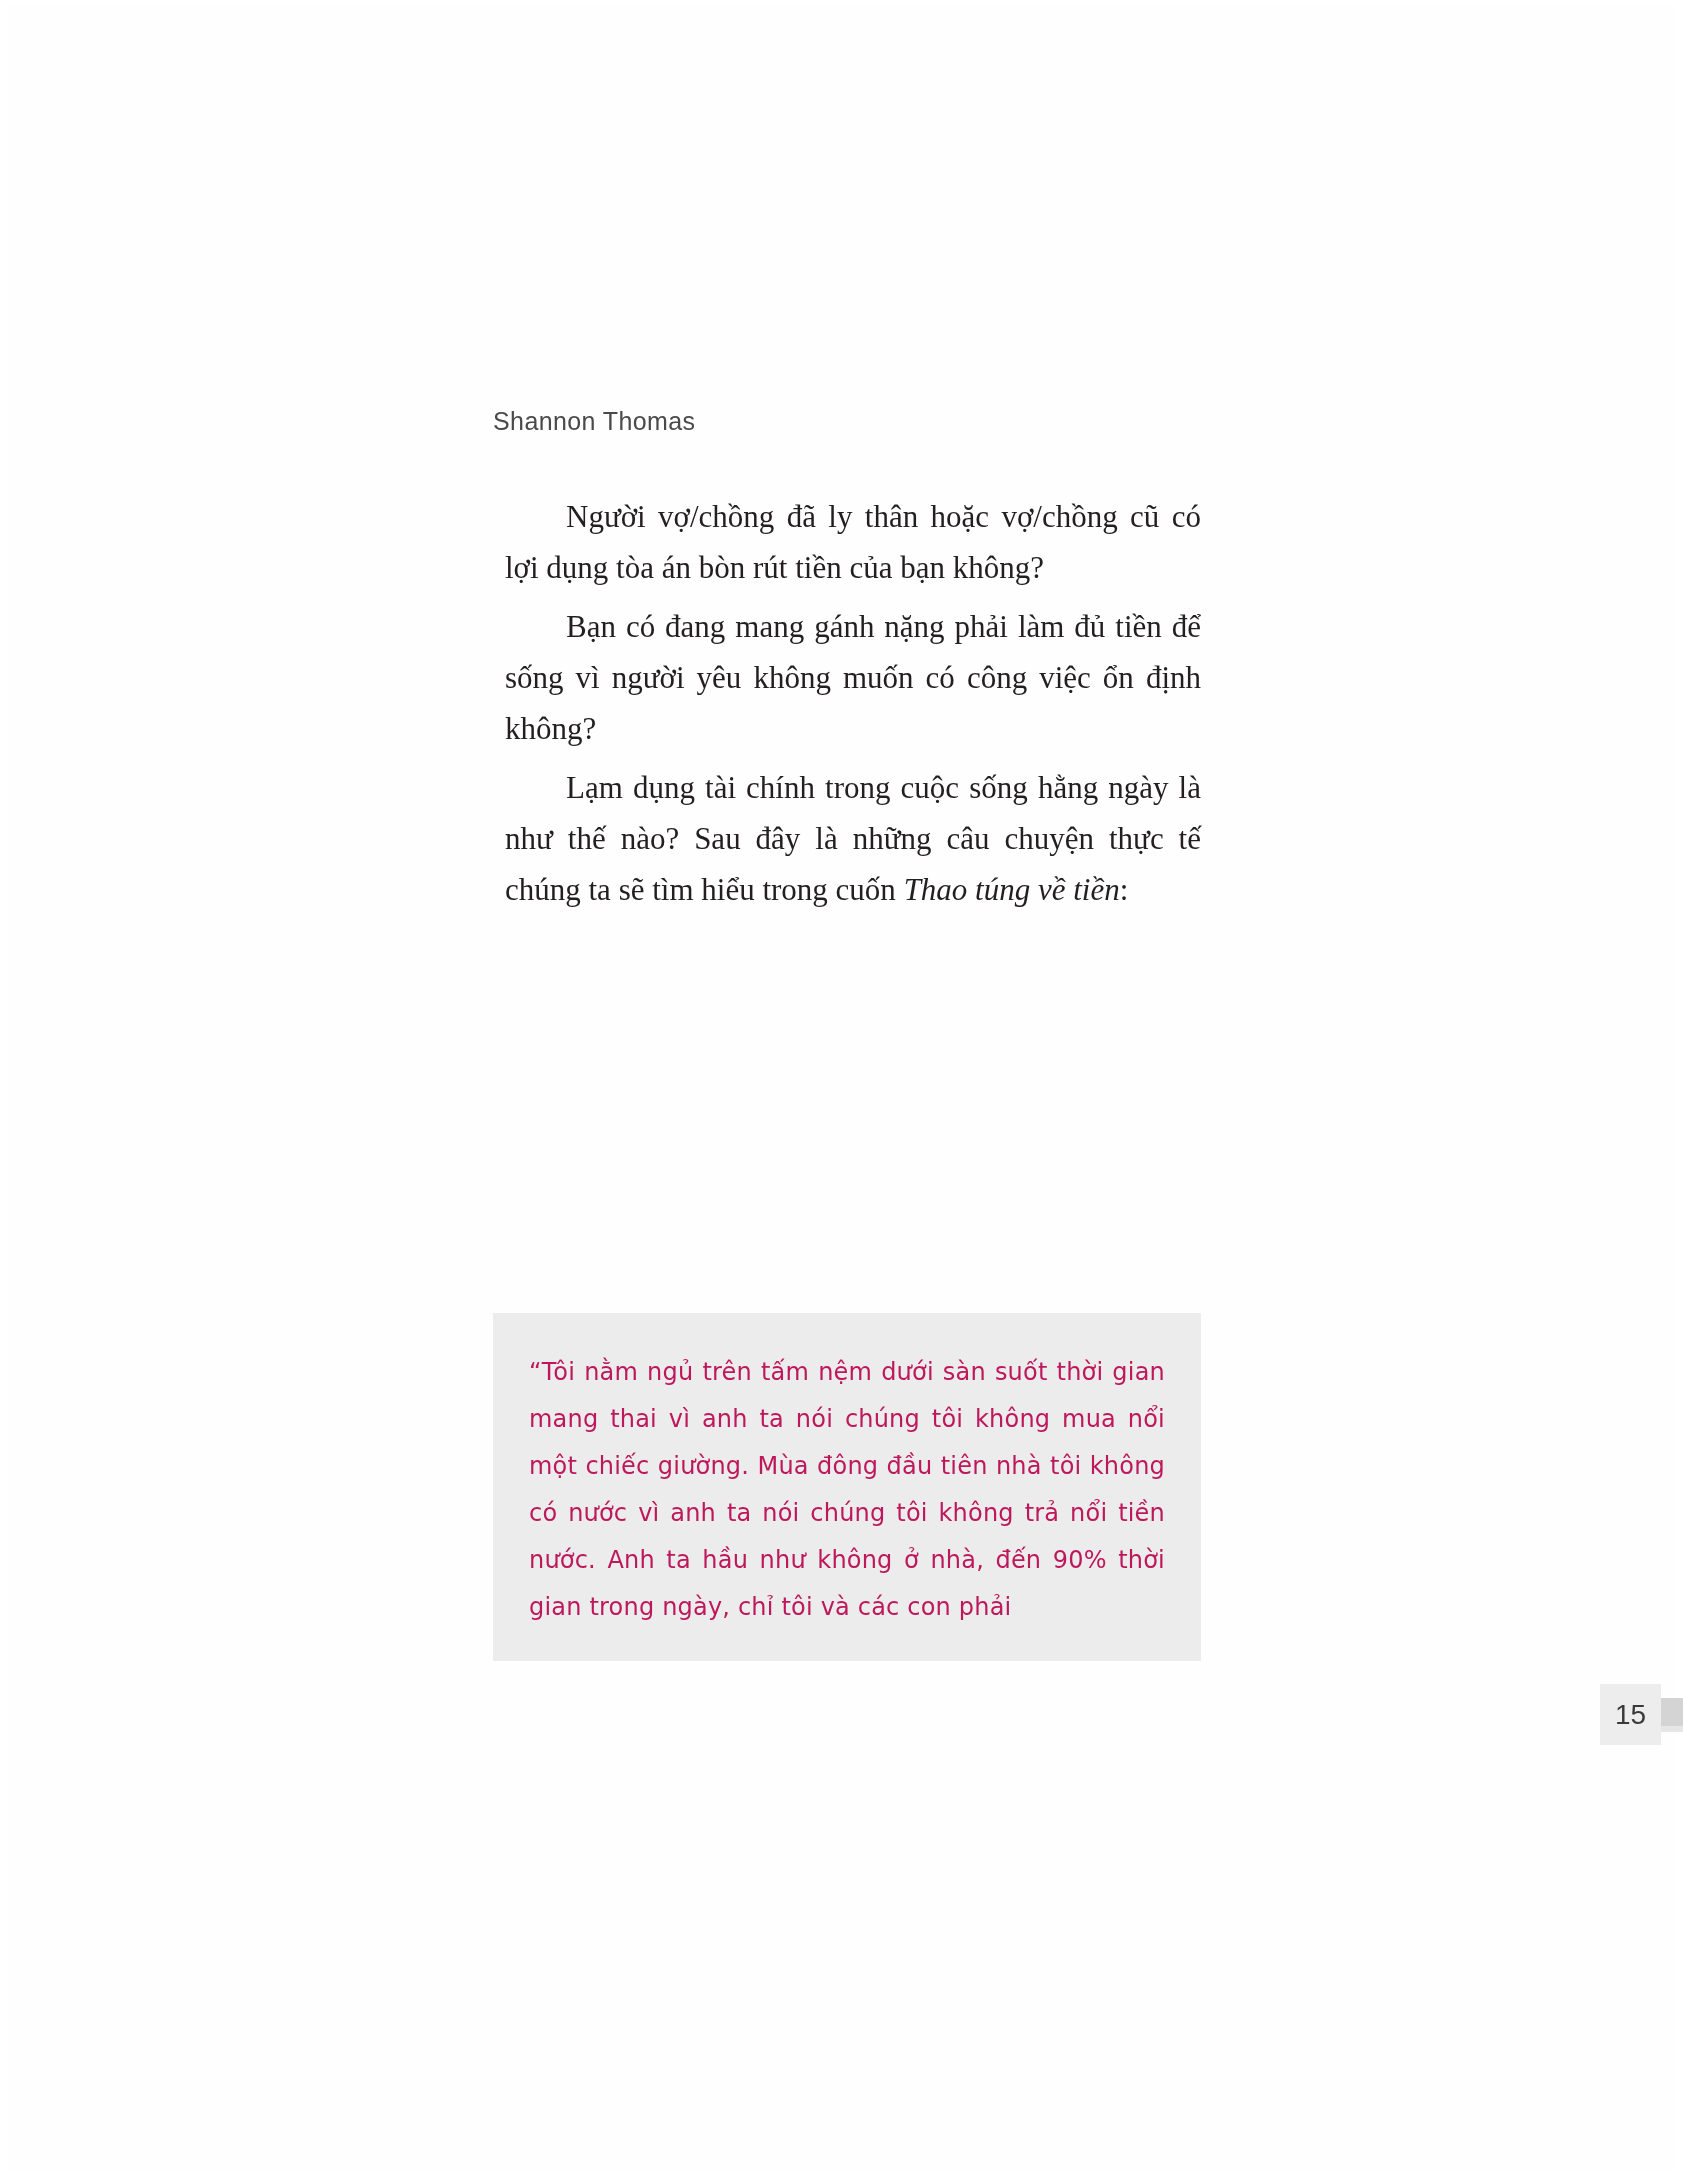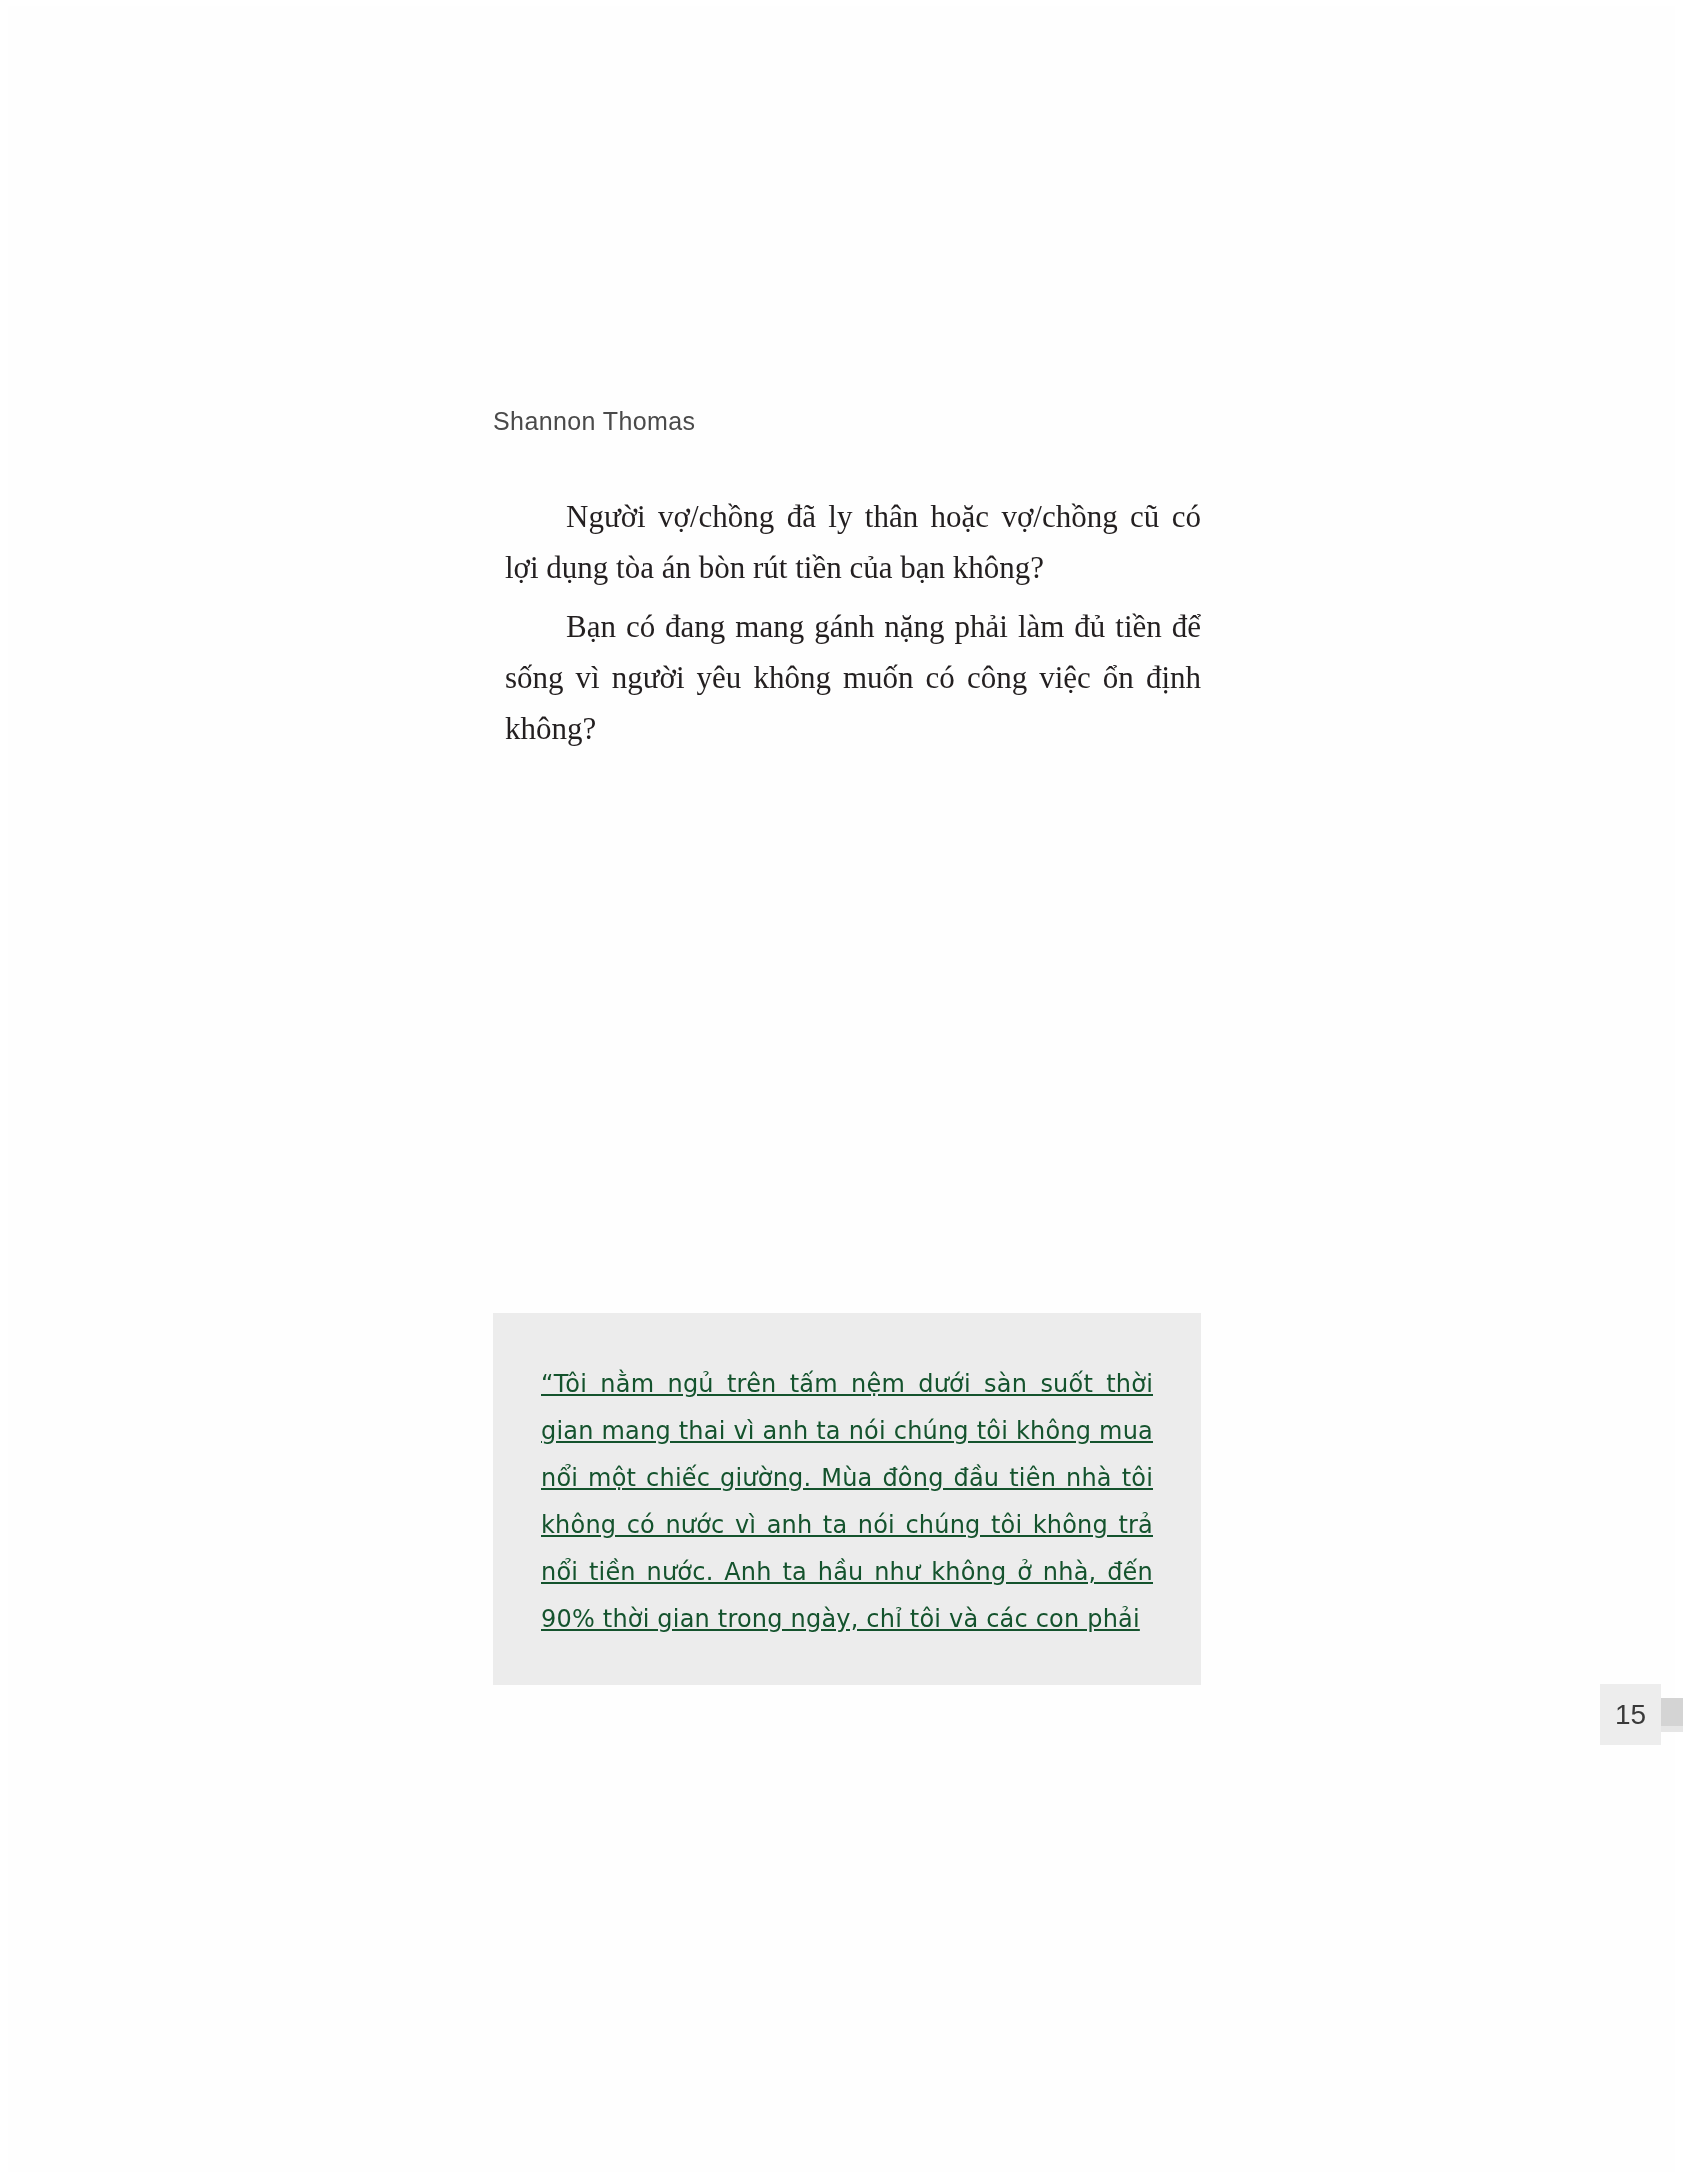--- a/index.html
+++ b/index.html
@@ -85,28 +85,27 @@
     position: absolute;
     top: 1307px;
     left: 0;
     width: 708px;
     background: #ececec;
     padding: 36px 36px 30px 36px;
     box-sizing: border-box;
   }
 
   .quote-box p {
-    margin: 12px;
+    margin: 0;
     font-family: "DejaVu Sans", sans-serif;
     font-size: 24px;
     line-height: 47px;
-    color: #14532d;
+    color: #be185d;
     text-align: justify;
     letter-spacing: 0.2px;
-    text-decoration: underline;
   }
 
   
   .folio {
     position: absolute;
     left: 1107px;
     top: 1678px;
     width: 228px;
     height: 61px;
   }
@@ -149,20 +148,21 @@
 <div class="page">
   <div class="page-inner">
 
     <div class="content">
 
       <div class="running-head">Shannon Thomas</div>
 
       <div class="body-text">
         <p>Người vợ/chồng đã ly thân hoặc vợ/chồng cũ có lợi dụng tòa án bòn rút tiền của bạn không?</p>
         <p>Bạn có đang mang gánh nặng phải làm đủ tiền để sống vì người yêu không muốn có công việc ổn định không?</p>
+        <p class="last-para"><span>Lạm dụng tài chính trong cuộc sống hằng ngày là như thế nào? Sau đây là những câu chuyện thực tế chúng ta sẽ tìm hiểu trong cuốn </span><em>Thao túng về tiền</em><span>:</span></p>
       </div>
 
       <div class="quote-box">
         <p>“Tôi nằm ngủ trên tấm nệm dưới sàn suốt thời gian mang thai vì anh ta nói chúng tôi không mua nổi một chiếc giường. Mùa đông đầu tiên nhà tôi không có nước vì anh ta nói chúng tôi không trả nổi tiền nước. Anh ta hầu như không ở nhà, đến 90% thời gian trong ngày, chỉ tôi và các con phải</p>
       </div>
 
       <div class="folio">
         <div class="folio-num-box">
           <span class="folio-num">15</span>
         </div>

